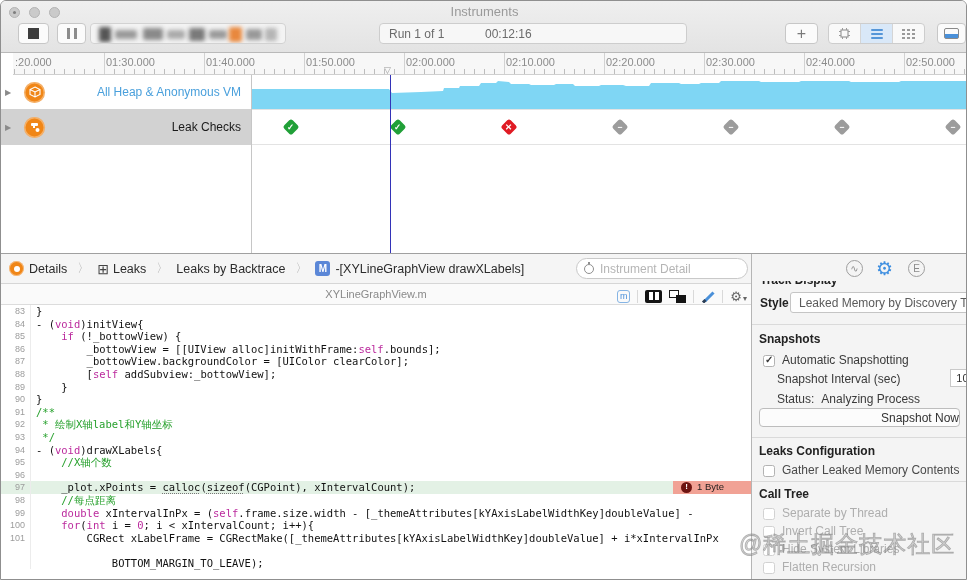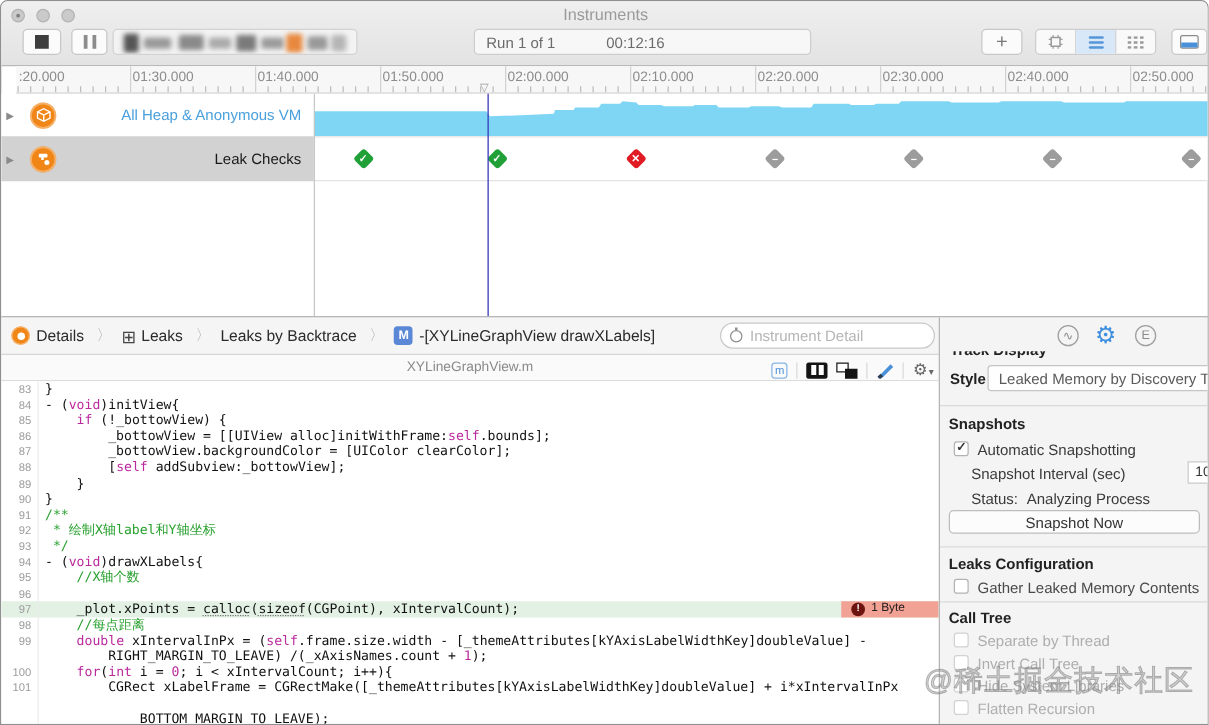--- a/index.html
+++ b/index.html
@@ -18,21 +18,21 @@
                font-size:13px; color:#9a9a9a; }
   .tb-btn { position:absolute; top:22px; height:21px; border:1px solid #c7c7c7; border-radius:4px;
             background:#fbfbfb; display:flex; align-items:center; justify-content:center; }
   #stop-btn { left:17px; width:31px; }
   #stop-btn .sq { width:11px; height:11px; background:#3d3d3d; }
   #pause-btn { left:56px; width:29px; }
   #pause-btn .bar { width:3px; height:11px; background:#8c8c8c; margin:0 2px; }
   #target-blur { position:absolute; left:89px; top:22px; width:196px; height:21px;
                  border:1px solid #d2d2d2; border-radius:4px; background:#f3f3f3; overflow:hidden; }
   #target-blur .blob { position:absolute; filter:blur(2px); border-radius:2px; }
-  #run-box { position:absolute; left:378px; top:22px; width:270px; height:21px;
+  #run-box { position:absolute; left:378px; top:22px; width:308px; height:21px;
              border:1px solid #cdcdcd; border-radius:4px; background:#f7f7f7;
              display:flex; align-items:center; font-size:12px; color:#6b6b6b; }
   #run-box .run-label { padding-left:9px; }
   #run-box .timer { position:absolute; left:105px; }
   #plus-btn { left:784px; width:33px; font-size:16px; color:#7a7a7a; }
   #seg-ctrl { position:absolute; left:827px; top:22px; width:97px; height:21px;
               border:1px solid #cdcdcd; border-radius:4px; background:#f9f9f9; display:flex; }
   .seg { flex:1; display:flex; align-items:center; justify-content:center; border-right:1px solid #d5d5d5; }
   .seg:last-child { border-right:none; }
   .seg.active { background:#d9e8f8; }
@@ -141,26 +141,26 @@
   #clip-hdr span { position:relative; top:-8px; font-weight:bold; font-size:12px; color:#222; }
   .insp-label-b { font-weight:bold; color:#222; }
   #style-row { position:absolute; left:8px; top:42px; width:210px; }
   #style-popup { position:absolute; left:30px; top:-4px; width:190px; height:21px; border:1px solid #c5c5c5;
                  border-radius:3px; background:#fefefe; color:#5a5a5a; padding:3px 0 0 8px; white-space:nowrap; overflow:hidden; }
   .divider { position:absolute; left:0; width:217px; height:1px; background:#dadada; }
   .cb { width:12px; height:12px; border:1px solid #b3b3b3; border-radius:2.5px; background:#fff;
         display:inline-block; position:relative; flex:none; }
   .cb.checked::after { content:"✓"; position:absolute; left:1px; top:-2px; font-size:10px; font-weight:bold; color:#333; }
   .cb.disabled { border-color:#d2d2d2; }
-  .cbrow { position:absolute; display:flex; align-items:flex-start; gap:7px; }
+  .cbrow { position:absolute; display:flex; align-items:flex-end; gap:7px; }
   .cbrow.off { color:#aeaeae; }
   #interval-field { position:absolute; left:173px; top:-3px; width:34px; height:18px; border:1px solid #c9c9c9;
                     background:#fff; font-size:11px; color:#333; text-align:center; padding-top:2px; }
   #snap-btn { position:absolute; left:7px; top:154px; width:201px; height:19px; border:1px solid #bdbdbd;
-              border-radius:4px; background:#fcfcfc; text-align:center; font-size:12px; color:#333; padding-top:2px; }
+              border-radius:4px; background:#fcfcfc; text-align:right; font-size:12px; color:#333; padding-top:2px; }
 
   #watermark { position:absolute; left:738px; top:528px; font-size:23px; letter-spacing:1px;
                color:rgba(150,150,150,0.38); -webkit-text-stroke:0.8px rgba(125,125,125,0.55); z-index:50; }
 </style>
 </head>
 <body>
 
 <div id="app">
 
   <div id="toolbar">
@@ -517,24 +517,20 @@
         </div>
         <div class="coderow">
           <span class="gut">98</span>
           <span class="codetext"><span class="seg-p">    </span><span class="seg-c">//每点距离</span></span>
         </div>
         <div class="coderow">
           <span class="gut">99</span>
           <span class="codetext"><span class="seg-p">    </span><span class="seg-k">double</span><span class="seg-p"> xIntervalInPx = (</span><span class="seg-k">self</span><span class="seg-p">.frame.size.width - [_themeAttributes[kYAxisLabelWidthKey]doubleValue] -</span></span>
         </div>
         <div class="coderow">
-          <span class="gut"></span>
-          <span class="codetext"><span class="seg-p">        RIGHT_MARGIN_TO_LEAVE) /(_xAxisNames.count + </span><span class="seg-k">1</span><span class="seg-p">);</span></span>
-        </div>
-        <div class="coderow">
           <span class="gut">100</span>
           <span class="codetext"><span class="seg-p">    </span><span class="seg-k">for</span><span class="seg-p">(</span><span class="seg-k">int</span><span class="seg-p"> i = </span><span class="seg-k">0</span><span class="seg-p">; i &lt; xIntervalCount; i++){</span></span>
         </div>
         <div class="coderow">
           <span class="gut">101</span>
           <span class="codetext"><span class="seg-p">        CGRect xLabelFrame = CGRectMake([_themeAttributes[kYAxisLabelWidthKey]doubleValue] + i*xIntervalInPx</span></span>
         </div>
         <div class="coderow">
           <span class="gut"></span>
         </div>

